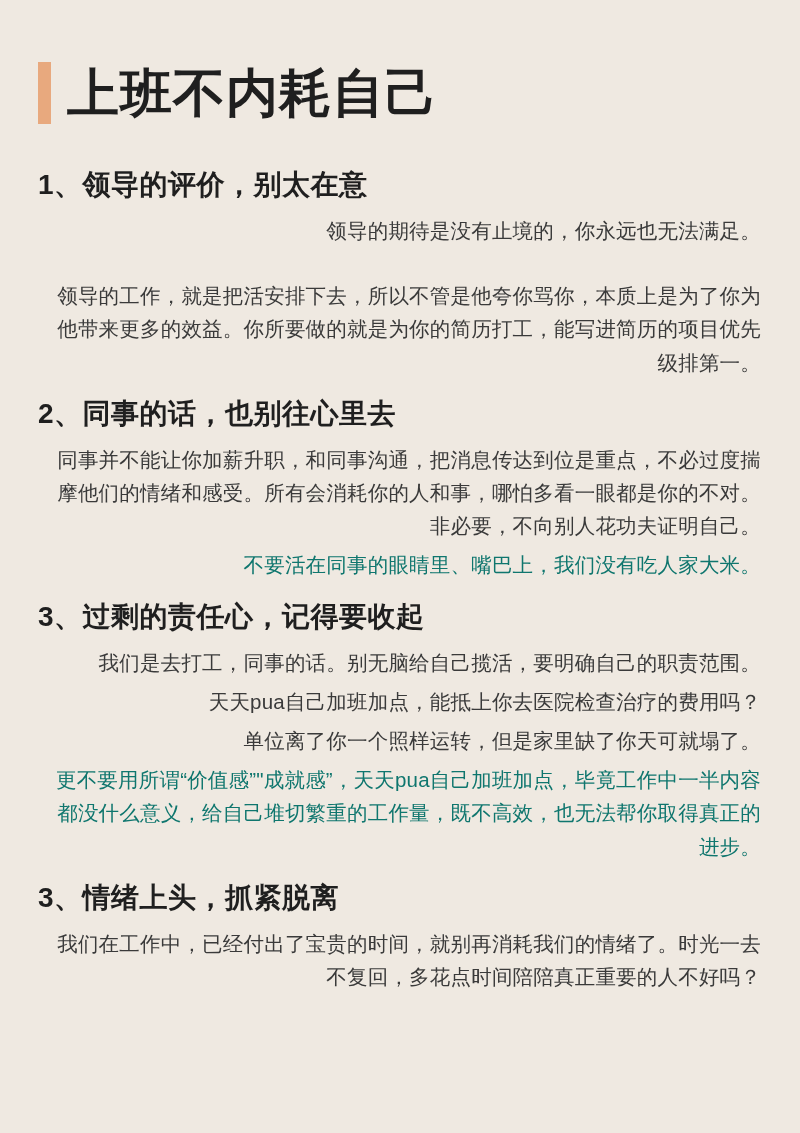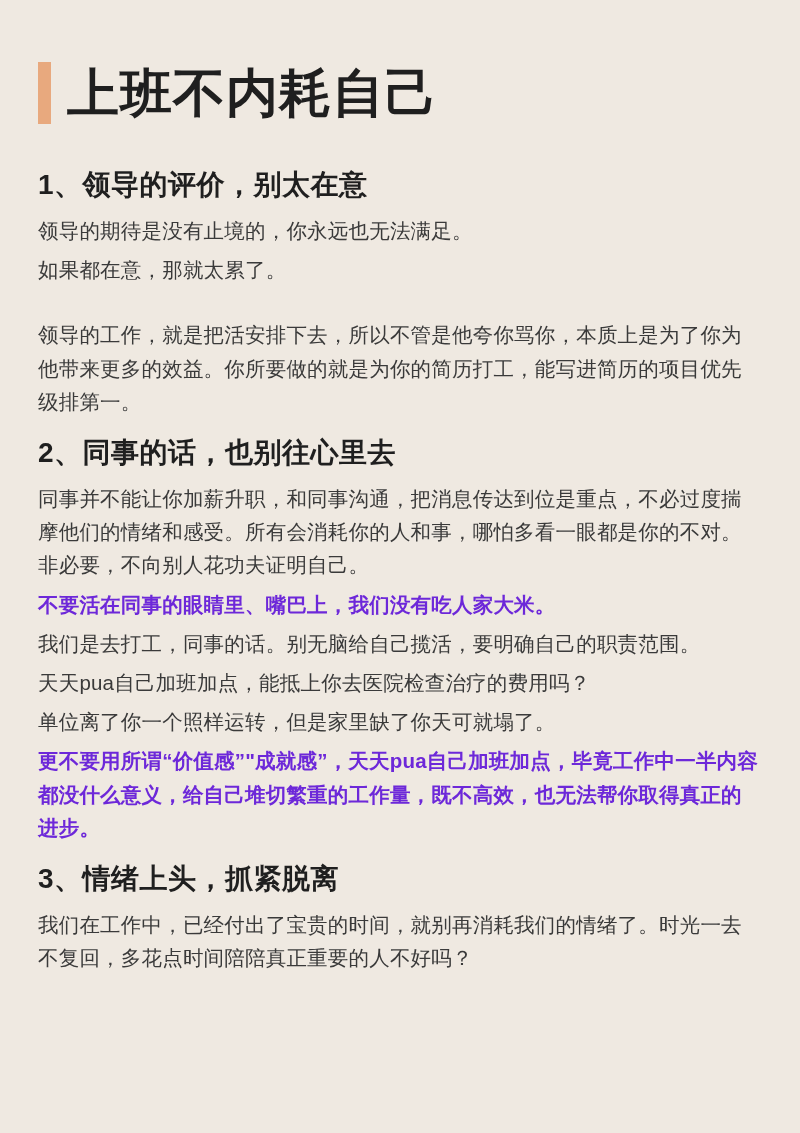--- a/index.html
+++ b/index.html
@@ -52,54 +52,55 @@
     color: #1f1f1f;
     margin: 16px 0 10px 0;
     letter-spacing: 0.5px;
   }
   .para {
     font-size: 20.5px;
     line-height: 1.62;
     color: #3a3a3a;
     margin: 0 0 6px 0;
     letter-spacing: 0.2px;
+    text-align: right;
   }
   .para.bold {
-    font-weight: bold;
-    color: #6d28d9;
+    font-weight: normal;
+    color: #0f766e;
   }
   .gap {
     height: 26px;
   }
 </style>
 </head>
 <body>
 
 <div class="page">
 
   <div class="title-row">
     <div class="title-bar"></div>
     <div class="title-text">上班不内耗自己</div>
   </div>
 
   <div class="section">
     <div class="sec-head">1、领导的评价，别太在意</div>
     <p class="para">领导的期待是没有止境的，你永远也无法满足。</p>
-    <p class="para">如果都在意，那就太累了。</p>
     <div class="gap"></div>
     <p class="para">领导的工作，就是把活安排下去，所以不管是他夸你骂你，本质上是为了你为他带来更多的效益。你所要做的就是为你的简历打工，能写进简历的项目优先级排第一。</p>
   </div>
 
   <div class="section">
     <div class="sec-head">2、同事的话，也别往心里去</div>
     <p class="para">同事并不能让你加薪升职，和同事沟通，把消息传达到位是重点，不必过度揣摩他们的情绪和感受。所有会消耗你的人和事，哪怕多看一眼都是你的不对。非必要，不向别人花功夫证明自己。</p>
     <p class="para bold">不要活在同事的眼睛里、嘴巴上，我们没有吃人家大米。</p>
   </div>
 
   <div class="section">
+    <div class="sec-head">3、过剩的责任心，记得要收起</div>
     <p class="para">我们是去打工，同事的话。别无脑给自己揽活，要明确自己的职责范围。</p>
     <p class="para">天天pua自己加班加点，能抵上你去医院检查治疗的费用吗？</p>
     <p class="para">单位离了你一个照样运转，但是家里缺了你天可就塌了。</p>
     <p class="para bold">更不要用所谓“价值感”"成就感”，天天pua自己加班加点，毕竟工作中一半内容都没什么意义，给自己堆切繁重的工作量，既不高效，也无法帮你取得真正的进步。</p>
   </div>
 
   <div class="section">
     <div class="sec-head">3、情绪上头，抓紧脱离</div>
     <p class="para">我们在工作中，已经付出了宝贵的时间，就别再消耗我们的情绪了。时光一去不复回，多花点时间陪陪真正重要的人不好吗？</p>
   </div>

